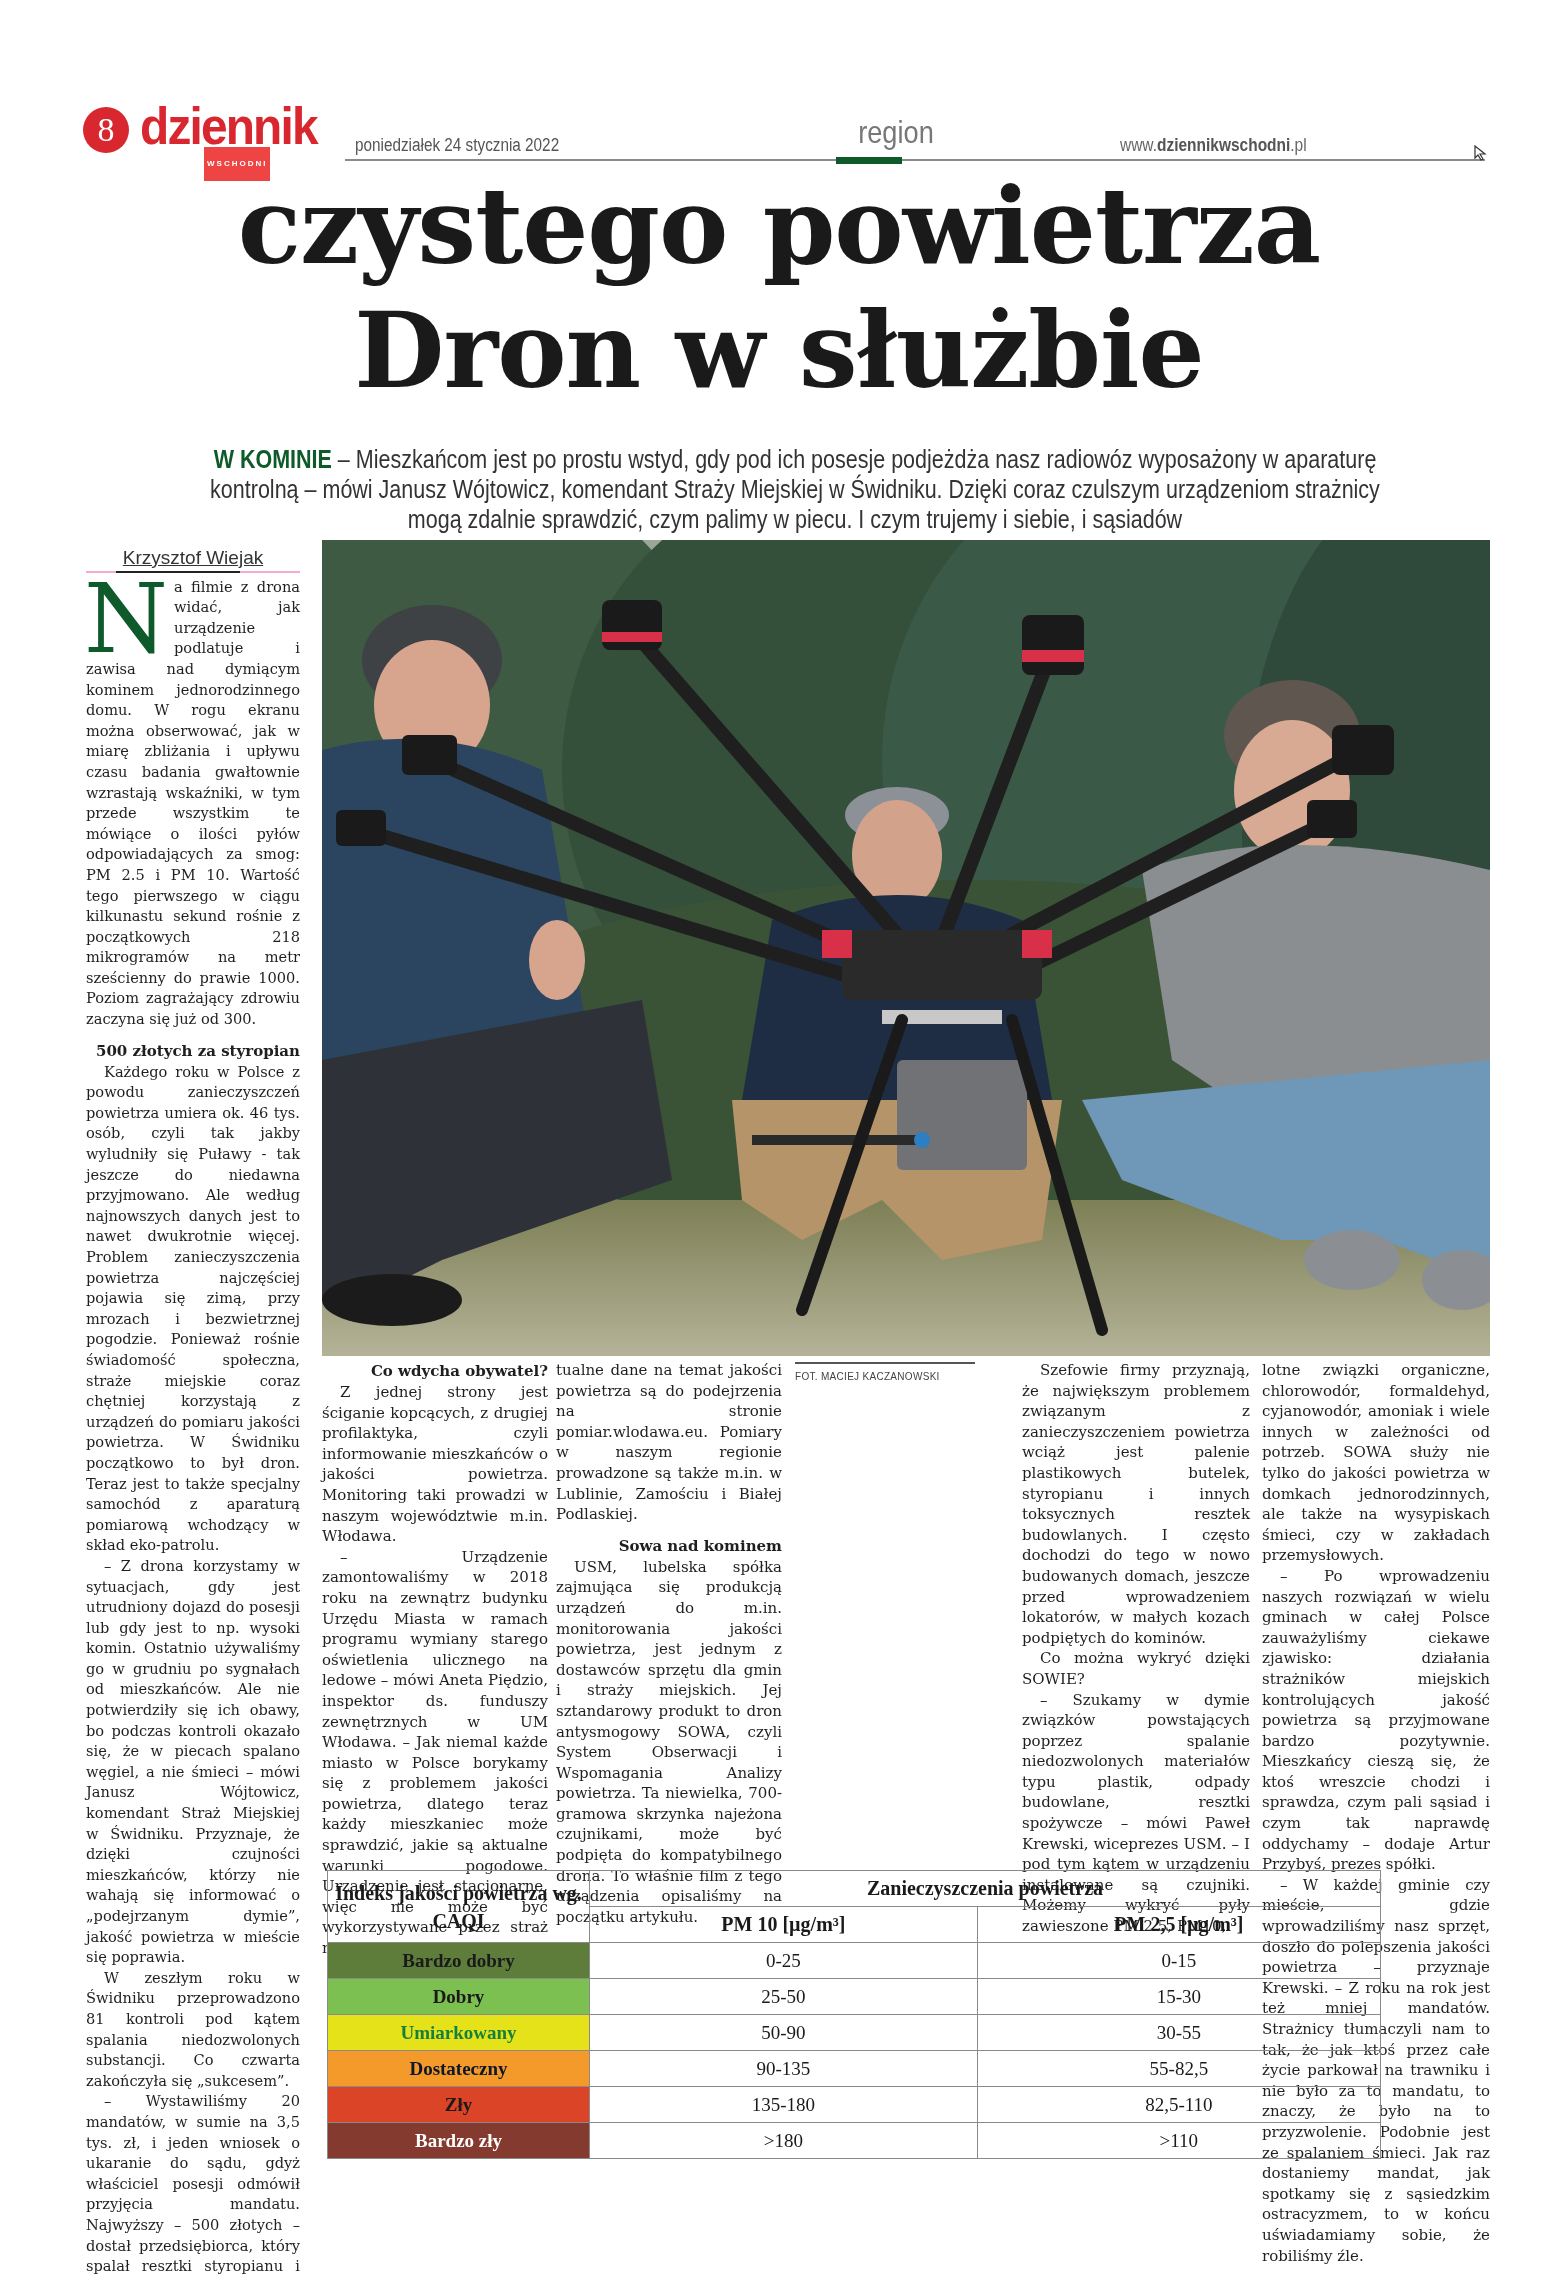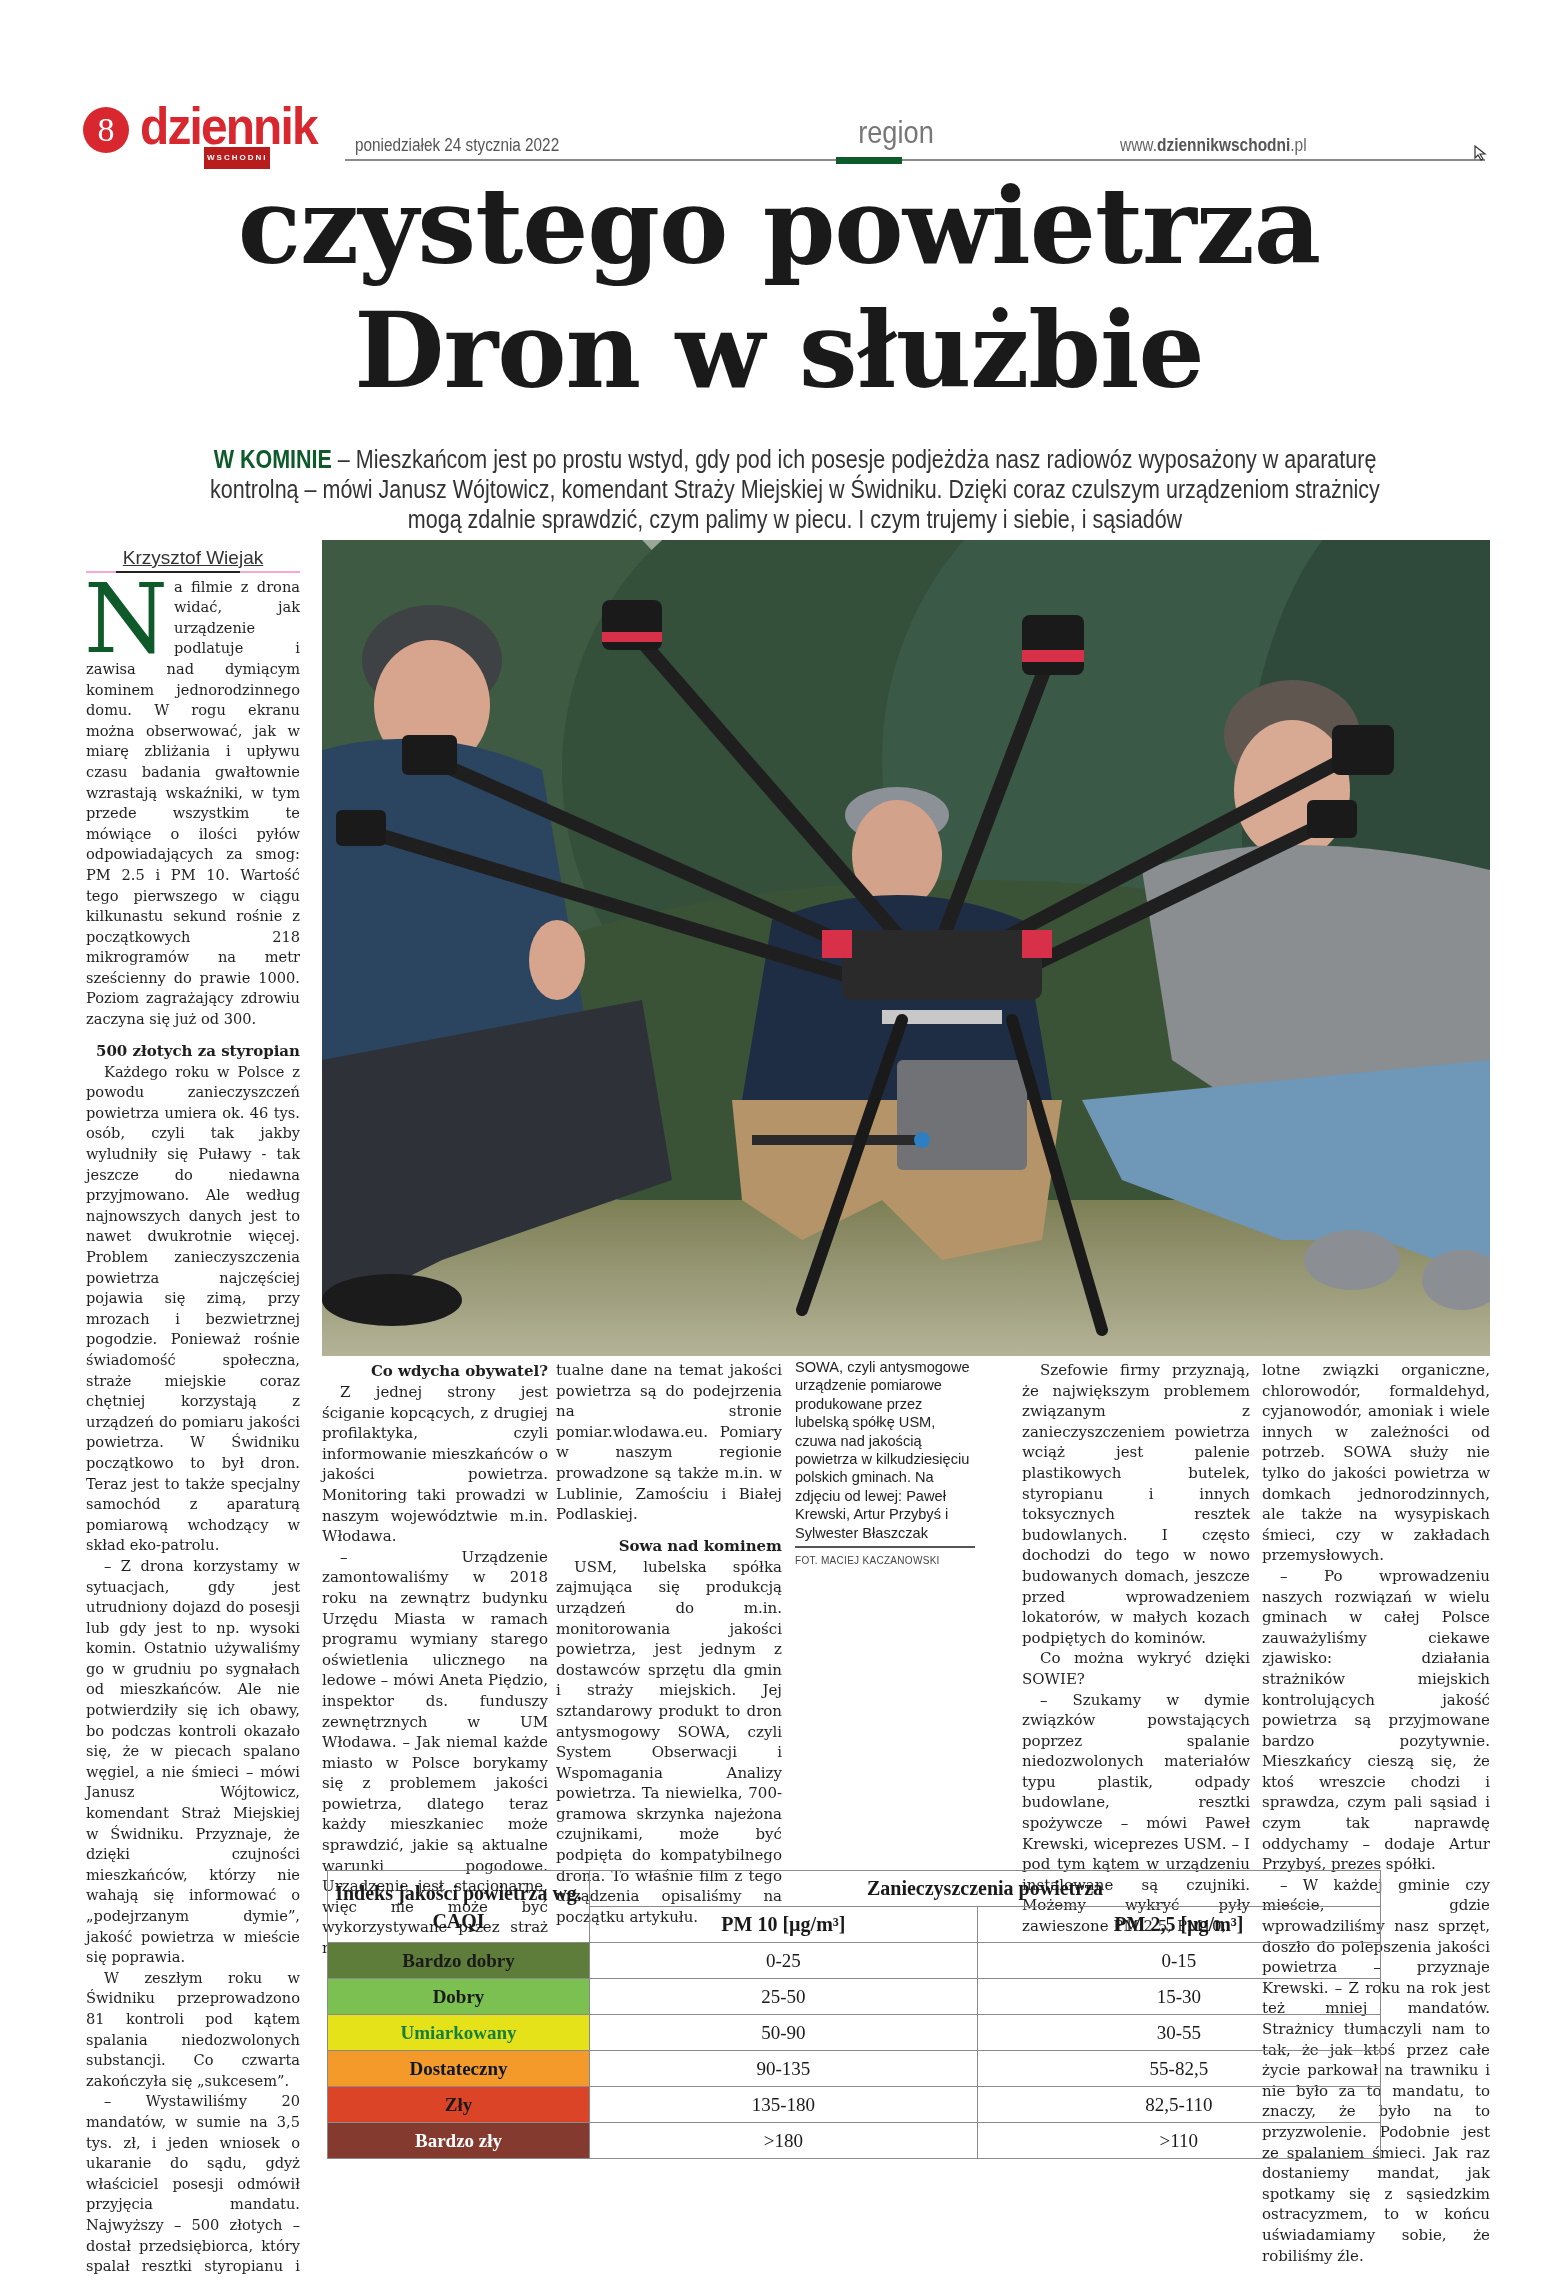--- a/index.html
+++ b/index.html
@@ -7,23 +7,23 @@
   body { position: relative; font-family: "DejaVu Serif", serif; color: #1a1a1a; }
 
   
   .header { position: absolute; left: 0; top: 0; width: 1558px; height: 165px; }
   .page-num { position: absolute; left: 83px; top: 107px; width: 46px; height: 46px; border-radius: 50%;
     background: #d8272f; color: #fff; font-family: "Liberation Serif", serif; font-size: 34px;
     text-align: center; line-height: 46px; }
   .logo { position: absolute; left: 140px; top: 104px; width: 200px; height: 52px; }
   .logo-main { position: absolute; left: 0; top: -8px; font-family: "Liberation Sans", sans-serif;
     font-weight: 700; font-size: 52px; color: #d8272f; letter-spacing: -2px; transform: scaleX(0.92); transform-origin: left; }
-  .logo-sub { position: absolute; left: 64px; top: 43px; background: #b91c1c; color: #fff;
+  .logo-sub { position: absolute; left: 64px; top: 43px; background: #ef4444; color: #fff;
     font-family: "Liberation Sans", sans-serif; font-weight: 700; font-size: 8px; letter-spacing: 2px;
-    padding: 6px 3px; line-height: 10px; }
+    padding: 12px 3px; line-height: 10px; }
   .date { position: absolute; left: 355px; top: 135px; font-family: "Liberation Sans", sans-serif; font-size: 18px;
     color: #555; transform: scaleX(0.85); transform-origin: left; }
   .header-rule { position: absolute; left: 345px; top: 159px; width: 1140px; height: 2px; background: #8a8a8a; }
   .section { position: absolute; left: 836px; top: 114px; width: 120px; text-align: center;
     font-family: "Liberation Sans", sans-serif; font-size: 32px; color: #777; font-weight: 300; transform: scaleX(0.85); }
   .section-bar { position: absolute; left: 836px; top: 157px; width: 66px; height: 7px; background: #0e5a2a; }
   .site-url { position: absolute; left: 1120px; top: 135px; font-family: "Liberation Sans", sans-serif; font-size: 18px;
     color: #666; transform: scaleX(0.86); transform-origin: left; }
   .site-url b { color: #555; }
   .cursor-icon { position: absolute; left: 1474px; top: 145px; width: 14px; height: 16px; }
@@ -200,21 +200,20 @@
 </div>
 
 <div class="col col3">
   <p class="noindent">tualne dane na temat jakości powietrza są do podejrzenia na stronie pomiar.wlodawa.eu. Pomiary w naszym regionie prowadzone są także m.in. w Lublinie, Zamościu i Białej Podlaskiej.</p>
   <div class="gap"></div>
   <h3>Sowa nad kominem</h3>
   <p>USM, lubelska spółka zajmująca się produkcją urządzeń do m.in. monitorowania jakości powietrza, jest jednym z dostawców sprzętu dla gmin i straży miejskich. Jej sztandarowy produkt to dron antysmogowy SOWA, czyli System Obserwacji i Wspomagania Analizy powietrza. Ta niewielka, 700-gramowa skrzynka najeżona czujnikami, może być podpięta do kompatybilnego drona. To właśnie film z tego urządzenia opisaliśmy na początku artykułu.</p>
 </div>
 
 <div class="col col4">
-  <div class="caption">SOWA, czyli antysmogowe urządzenie pomiarowe produkowane przez lubelską spółkę USM, czuwa nad jakością powietrza w kilkudziesięciu polskich gminach. Na zdjęciu od lewej: Paweł Krewski, Artur Przybyś i Sylwester Błaszczak</div>
   <div class="caption-rule"></div>
   <div class="photo-credit">FOT. MACIEJ KACZANOWSKI</div>
 </div>
 
 <div class="col col5">
   <p>Szefowie firmy przyznają, że największym problemem związanym z zanieczyszczeniem powietrza wciąż jest palenie plastikowych butelek, styropianu i innych toksycznych resztek budowlanych. I często dochodzi do tego w nowo budowanych domach, jeszcze przed wprowadzeniem lokatorów, w małych kozach podpiętych do kominów.</p>
   <p>Co można wykryć dzięki SOWIE?</p>
   <p>– Szukamy w dymie związków powstających poprzez spalanie niedozwolonych materiałów typu plastik, odpady budowlane, resztki spożywcze – mówi Paweł Krewski, wiceprezes USM. – I pod tym kątem w urządzeniu instalowane są czujniki. Możemy wykryć pyły zawieszone PM 2.5, PM10,</p>
 </div>
 

